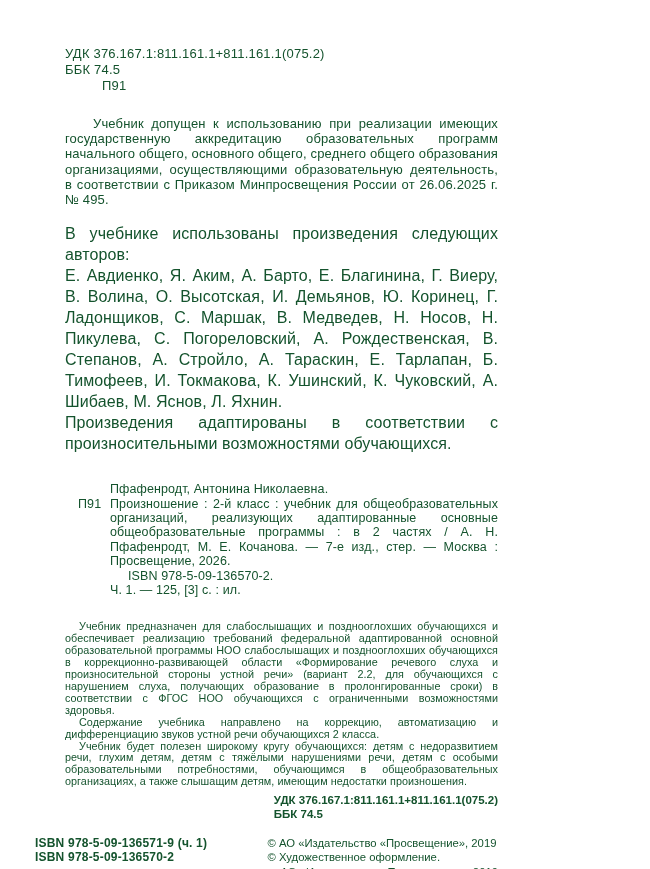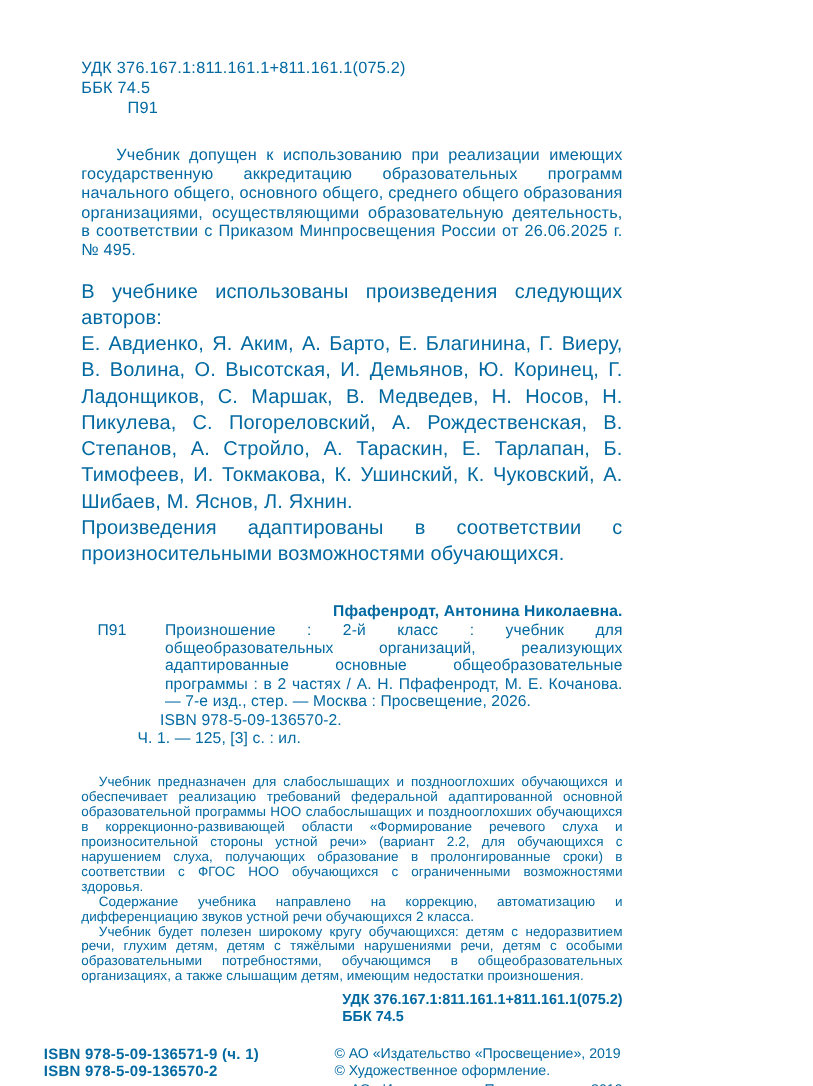--- a/index.html
+++ b/index.html
@@ -1,43 +1,43 @@
 <!DOCTYPE html>
 <html lang="ru"><head>
 <meta charset="utf-8">
 <style>
   * { margin: 0; padding: 0; box-sizing: border-box; }
   html, body { background: #ffffff; }
   .page {
     width: 563px;
     height: 869px;
     background: #ffffff;
-    color: #0369a1;
+    color: #14532d;
     font-family: "Liberation Sans", sans-serif;
     padding: 46px 65px 0 65px;
     position: relative;
     overflow: hidden;
   }
   
   .codes { font-size: 13px; line-height: 16px; letter-spacing: 0.2px; }
   .codes .p91 { padding-left: 37px; }
 
   
   .approval { margin-top: 22px; font-size: 13px; line-height: 15.2px; text-align: justify; letter-spacing: 0.15px; }
   .approval p { text-indent: 28px; }
 
   
   .authors { margin-top: 16px; font-size: 16px; line-height: 21px; text-align: justify; letter-spacing: 0.1px; }
 
   
   .catalog { margin-top: 28px; font-size: 12.5px; line-height: 14.4px; letter-spacing: 0.1px; }
-  .catalog-author { padding-left: 45px; font-weight: bold; text-align: right; }
+  .catalog-author { padding-left: 45px; font-weight: normal; }
   .catalog-entry { position: relative; padding-left: 45px; }
   .catalog-code { position: absolute; left: 13px; top: 0; }
-  .catalog-desc { text-align: justify; margin-left: 22px; }
+  .catalog-desc { text-align: justify; }
   .isbn-first { padding-left: 18px; }
 
   
   .annotation { margin-top: 24px; font-size: 10.8px; line-height: 11.9px; text-align: justify; letter-spacing: 0.05px; }
   .annotation p { text-indent: 14px; }
 
   
   .annot-codes {
     margin-top: 5px;
     font-size: 11.5px;

